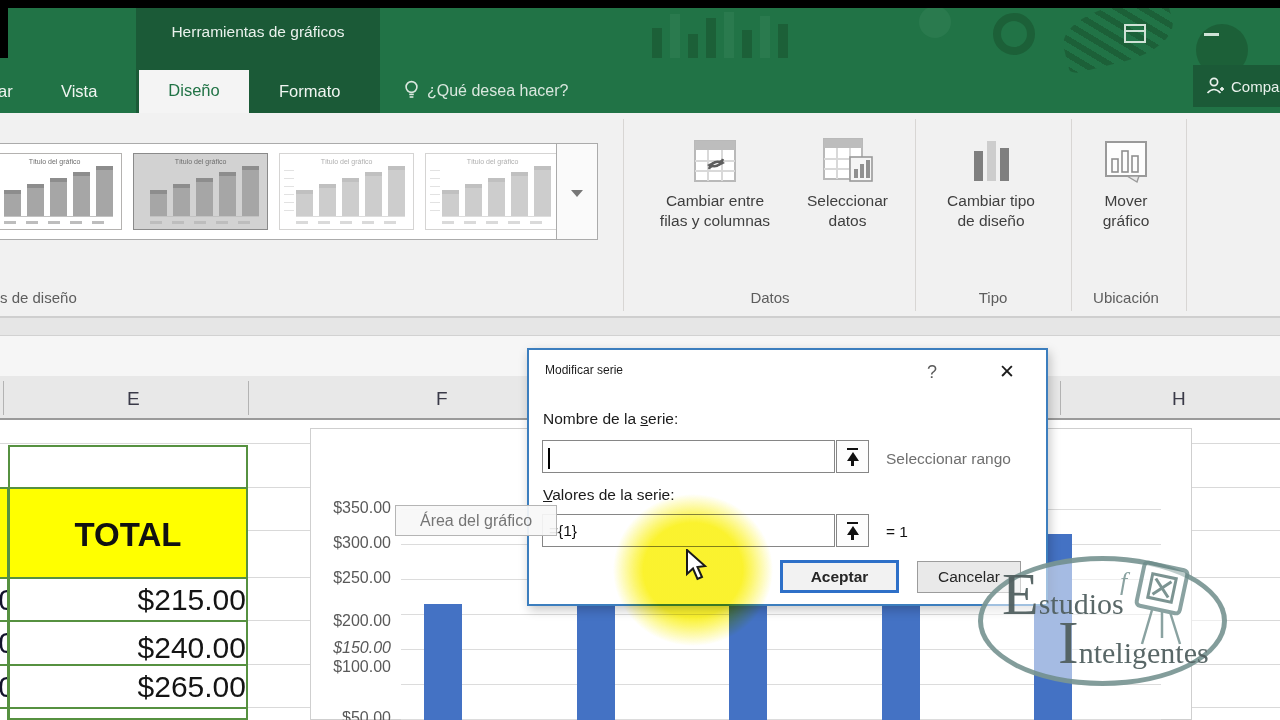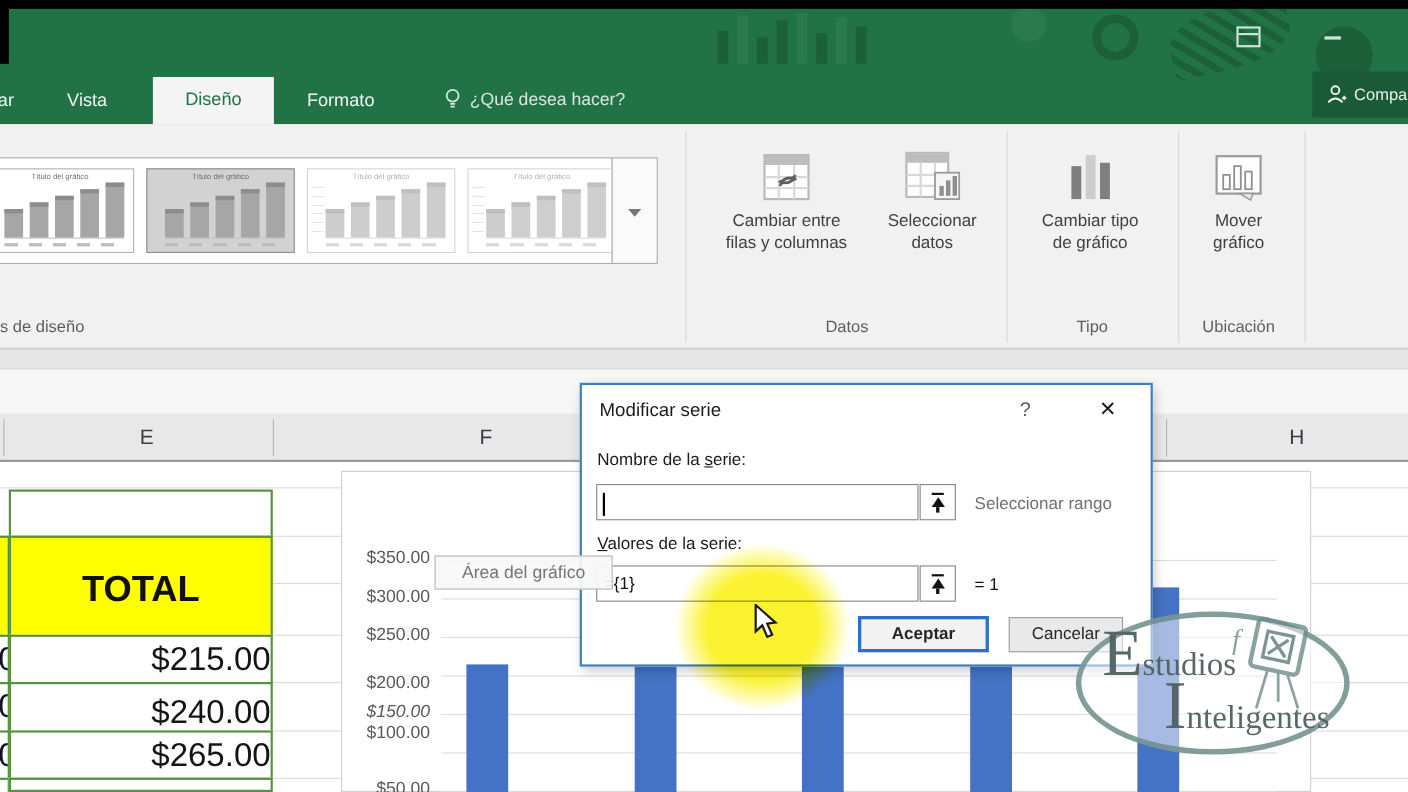--- a/index.html
+++ b/index.html
@@ -82,21 +82,21 @@
   .bar{position:absolute;background:#4472c4;}
 
   
   #tooltip{left:395px;top:505px;width:162px;height:31px;background:rgba(247,247,247,.93);
     border:1px solid #b5b5b5;box-sizing:border-box;color:#757575;font-size:16px;
     display:flex;align-items:center;justify-content:center;z-index:60;}
 
   
   #dialog{left:527px;top:348px;width:521px;height:258px;background:#fff;
     border:2px solid #3c7ebe;box-sizing:border-box;box-shadow:2px 4px 10px rgba(0,0,0,.22);z-index:50;}
-  #dlg-title{position:absolute;left:16px;top:13px;font-size:17px;color:#1b1b1b;}
+  #dlg-title{position:absolute;left:16px;top:13px;font-size:12px;color:#1b1b1b;}
   #dlg-help{position:absolute;left:398px;top:12px;font-size:18px;color:#5a5a5a;}
   #dlg-close{position:absolute;left:470px;top:10px;font-size:19px;color:#1b1b1b;}
   .dlg-label{position:absolute;left:14px;font-size:15.5px;color:#1b1b1b;}
   .dlg-input{position:absolute;left:13px;width:293px;height:33px;background:#fff;
     border:1px solid #868686;box-sizing:border-box;font-size:15.5px;color:#111;
     display:flex;align-items:center;padding-left:6px;}
   .rangebtn{position:absolute;left:307px;width:33px;height:33px;background:#fdfdfd;
     border:1px solid #868686;box-sizing:border-box;}
   .rangebtn .bar{position:static;display:block;width:11px;height:2px;background:#111;margin:7px auto 2px;}
   .rangebtn .arr{display:block;width:0;height:0;margin:0 auto;
@@ -137,20 +137,23 @@
       <i style="width:10px;height:46px;background:#2a7a4e;"></i>
         <i style="width:10px;height:28px;background:#1c6038;"></i>
       <i style="width:10px;height:42px;background:#2a7a4e;"></i>
         <i style="width:10px;height:34px;background:#1c6038;"></i>
     </div>
     <div class="doodle" style="left:919px;top:6px;width:32px;height:32px;border-radius:50%;background:#2a7a4e;"></div>
     <div class="doodle" style="left:993px;top:13px;width:42px;height:42px;border-radius:50%;border:8px solid #1c6038;box-sizing:border-box;"></div>
     <div class="doodle" style="left:1062px;top:6px;width:112px;height:56px;border-radius:50% 10% 50% 10%;transform:rotate(-14deg);background:repeating-linear-gradient(45deg,#1c6038 0 6px,#217346 6px 13px);"></div>
     <div class="doodle" style="left:1196px;top:24px;width:52px;height:52px;border-radius:50%;background:#1c6038;"></div>
 
+    <div id="ctxblock">
+      <div id="ctxlabel">Herramientas de gráficos</div>
+    </div>
 
     <span class="tab" style="left:-2px;">ar</span>
     <span class="tab" style="left:61px;">Vista</span>
     <div id="tab-active">Diseño</div>
     <span class="tab" style="left:279px;">Formato</span>
 
     <div id="tellme">
       <svg width="15" height="21" viewBox="0 0 15 21">
         <circle cx="7.5" cy="7" r="5.4" fill="none" stroke="#d9e7de" stroke-width="1.6"></circle>
         <line x1="5.2" y1="14.4" x2="9.8" y2="14.4" stroke="#d9e7de" stroke-width="1.6"></line>
@@ -272,21 +275,21 @@
 
     <div class="ribbtn" style="left:930px;width:122px;">
       <div class="ic">
         <svg width="50" height="52" viewBox="0 0 50 52">
           <rect x="8" y="16" width="9" height="30" fill="#7f7f7f"></rect>
           <rect x="21" y="6" width="9" height="40" fill="#cdcdcd"></rect>
           <rect x="34" y="13" width="9" height="33" fill="#7f7f7f"></rect>
         </svg>
       </div>
       <span>Cambiar tipo</span>
-      <span>de gráfico</span>
+      <span>de diseño</span>
     </div>
     <div class="grouplabel" style="left:933px;width:120px;">Tipo</div>
     <div class="rsep" style="left:1071px;"></div>
 
     <div class="ribbtn" style="left:1080px;width:92px;">
       <div class="ic">
         <svg width="54" height="52" viewBox="0 0 54 52">
           <rect x="7" y="7" width="40" height="34" fill="#fdfdfd" stroke="#9a9a9a" stroke-width="2"></rect>
           <rect x="13" y="24" width="6" height="13" fill="none" stroke="#8f8f8f" stroke-width="1.6"></rect>
           <rect x="23" y="16" width="6" height="21" fill="none" stroke="#8f8f8f" stroke-width="1.6"></rect>

